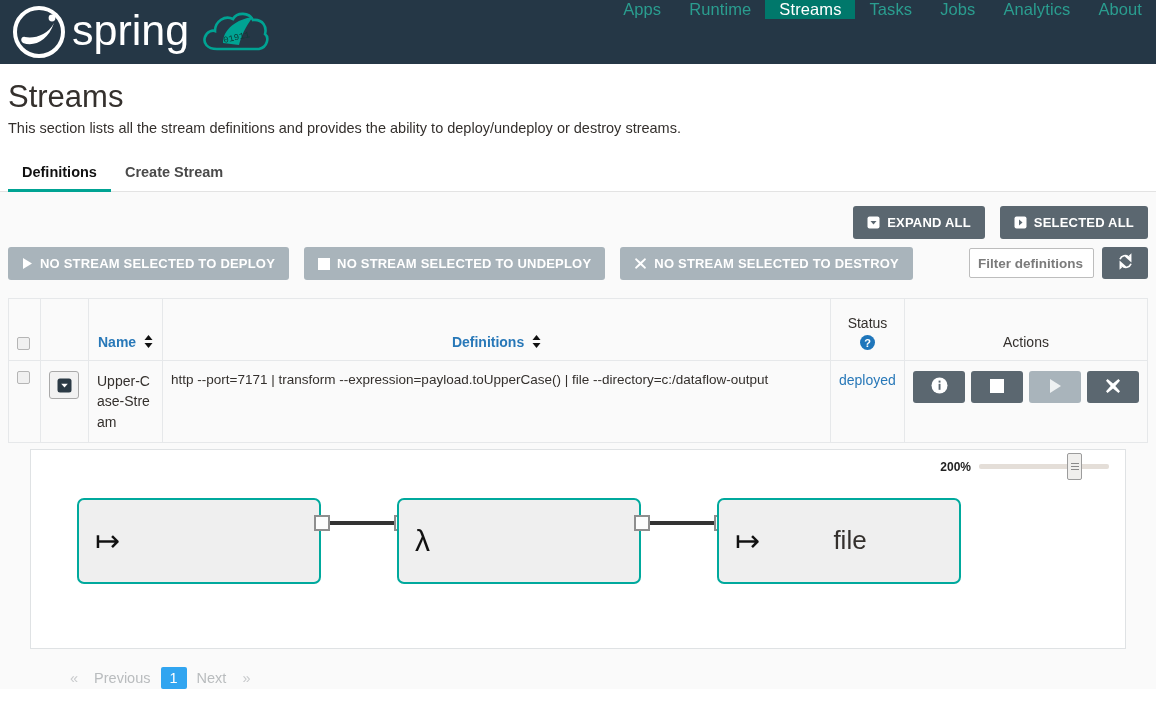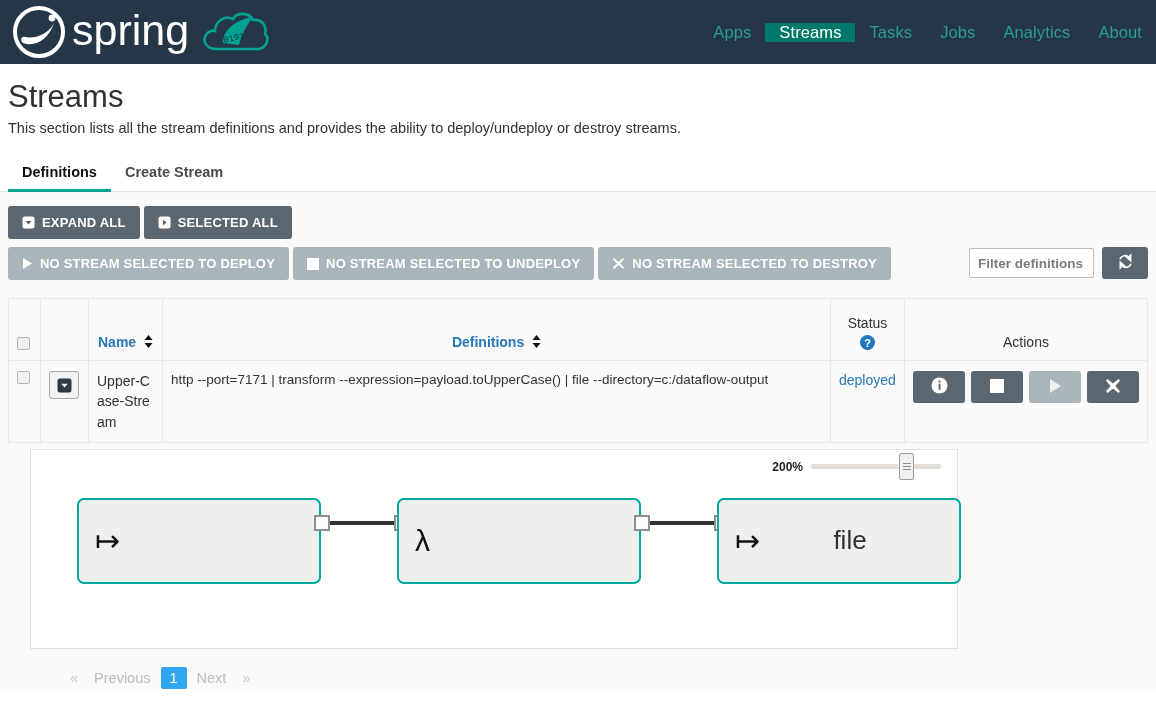--- a/index.html
+++ b/index.html
@@ -13,21 +13,21 @@
   .page { position: relative; width: 1156px; height: 704px; overflow: hidden; background:#fff; }
 
   
   .topnav {
     height: 64px; background: #253746; display: flex; align-items: stretch;
     justify-content: space-between; width: 100%;
   }
   .brand { display: flex; align-items: center; padding-left: 8px; gap: 2px; }
   .brand svg { display: block; }
   .brand-word { display:block; }
-  .nav-items { display: flex; align-items: center; }
+  .nav-items { display: flex; align-items: flex-start; }
   .nav-item {
     display: flex; align-items: center; padding: 0 14px;
     color: #2a9d8f; font-size: 16.5px; text-decoration: none;
     letter-spacing: .1px; cursor: pointer; white-space: nowrap;
   }
   .nav-item.active { background: #00786b; color: #ffffff; }
 
   
   .header { padding: 16px 8px 0 8px; }
   .page-title { font-size: 31px; font-weight: 400; color: #34302d; margin: 0 0 6px 0; line-height: 1.1; }
@@ -38,21 +38,21 @@
   .tab {
     font-size: 14.5px; font-weight: bold; color: #34302d; padding: 6px 14px 9px 14px;
     cursor: pointer; border-bottom: 3px solid transparent; margin-bottom: -1px;
   }
   .tab.active { color: #111; border-bottom-color: #00a393; }
   .tab:not(.active) { color: #4a4a4a; font-weight: bold; }
 
   
   .content { padding: 0 8px; background: #fafafa; padding-top: 14px; }
 
-  .btn-row { display: flex; gap: 4px; margin-bottom: 8px; }
+  .btn-row { display: flex; gap: 15px; margin-bottom: 8px; justify-content: flex-end; }
   .btn {
     display: inline-flex; align-items: center; gap: 7px;
     font-size: 13px; font-weight: bold; letter-spacing: .2px;
     color: #fff; border: none; border-radius: 3px;
     padding: 9px 14px; cursor: pointer; font-family: inherit;
   }
   .btn-dark { background: #5b6770; }
   .btn-muted { background: #a9b4bb; cursor: default; }
   .btn .ic { display:inline-flex; align-items:center; }
 
@@ -99,21 +99,21 @@
   .act-btn {
     width: 52px; height: 32px; border: none; border-radius: 3px;
     display: inline-flex; align-items: center; justify-content: center;
     color: #fff; cursor: pointer; background: #5b6770; padding: 0;
   }
   .act-btn.disabled { background: #a9b4bb; cursor: default; }
 
   
   .diagram-panel {
     margin: 6px 0 0 0; background: #fff; border: 1px solid #dfe2e4;
-    height: 200px; position: relative; width: 928px; margin-left: 22px;
+    height: 200px; position: relative; width: 1096px; margin-left: 22px;
   }
   .zoom-row {
     position: absolute; right: 16px; top: 10px; display: flex; align-items: center; gap: 8px;
   }
   .zoom-label { font-size: 12px; font-weight: bold; color: #222; }
   .zoom-track {
     width: 130px; height: 5px; background: #e4ded8; border-radius: 2px; position: relative; cursor: pointer;
   }
   .zoom-thumb {
     position: absolute; left: 68%; top: -11px; width: 15px; height: 27px;
@@ -166,20 +166,21 @@
       <span>
         <svg width="74" height="50" viewBox="0 0 74 50">
           <path d="M18 42 C8 42 4 36 6 30 C8 24 14 23 16 24 C16 14 26 8 34 12 C38 5 50 5 54 13 C64 12 68 20 66 27 C70 30 69 40 60 42 Z" fill="none" stroke="#00a393" stroke-width="2.6"></path>
           <path d="M24 36 C24 22 38 12 54 10 C46 20 42 30 40 38 Z" fill="#00a393"></path>
           <text x="25" y="36" font-family="Liberation Mono, monospace" font-size="9" fill="#0d3b36" transform="rotate(-13 25 36)">01911</text>
         </svg>
       </span>
     </div>
     <div class="nav-items">
       <a class="nav-item">Apps</a>
+      <a class="nav-item">Runtime</a>
       <a class="nav-item active">Streams</a>
       <a class="nav-item">Tasks</a>
       <a class="nav-item">Jobs</a>
       <a class="nav-item">Analytics</a>
       <a class="nav-item">About</a>
     </div>
   </div>
 
   <div class="header">
     <h1 class="page-title">Streams</h1>

